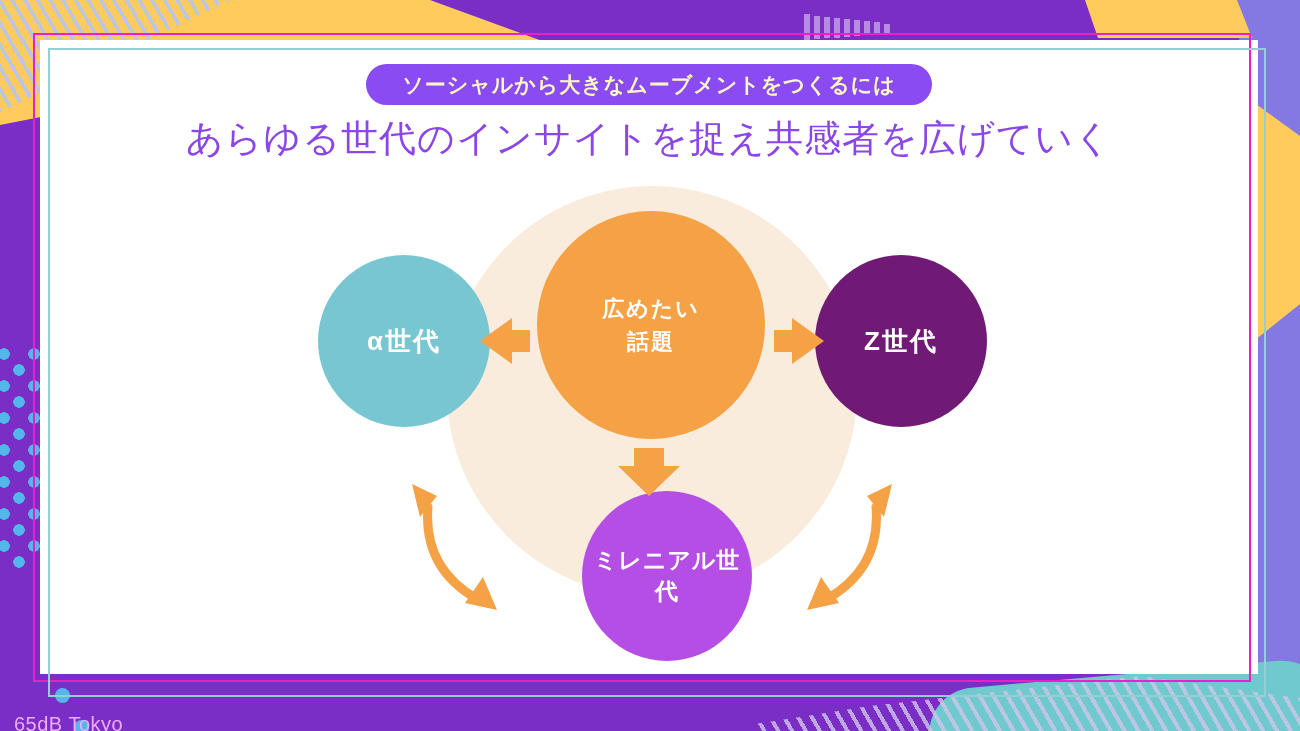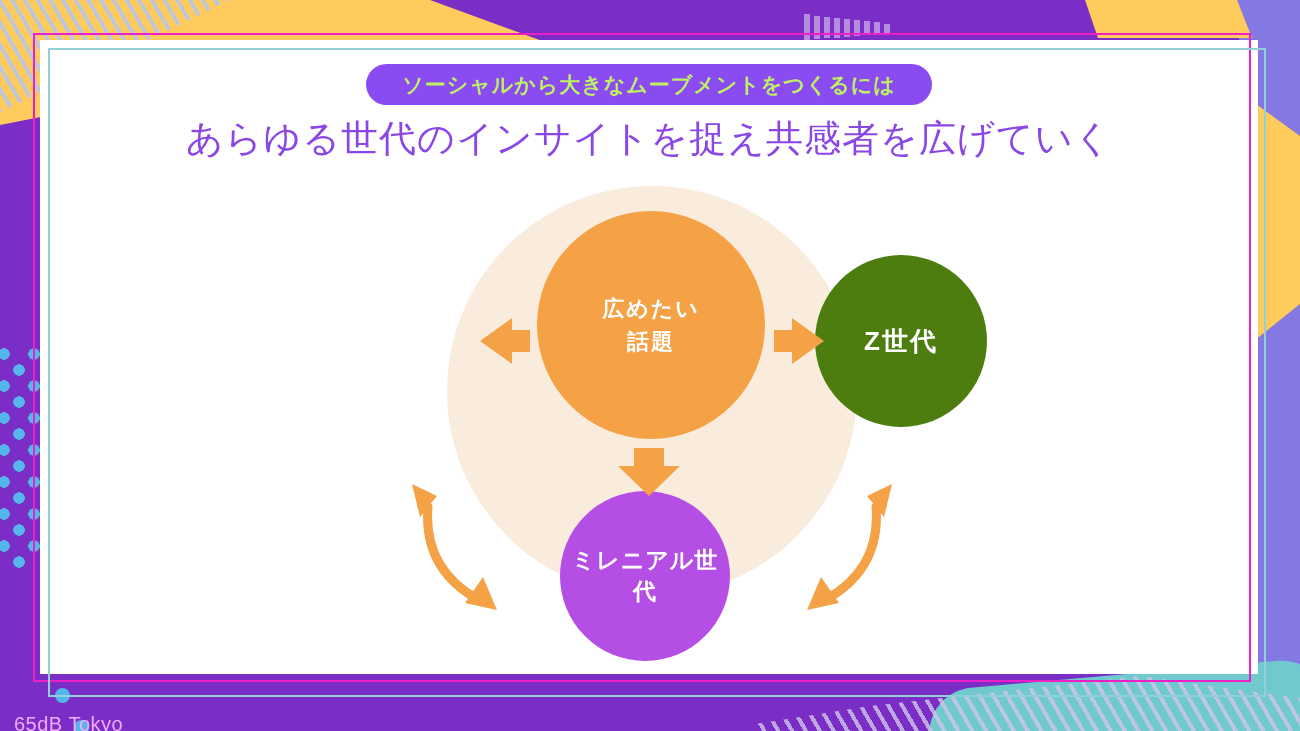--- a/index.html
+++ b/index.html
@@ -55,32 +55,32 @@
   .frame-magenta{position:absolute;left:33px;top:33px;width:1218px;height:649px;
     border:2px solid #ED1FC6;box-sizing:border-box;z-index:6;pointer-events:none;}
   .frame-teal{position:absolute;left:48px;top:48px;width:1218px;height:649px;
     border:2px solid #93CFD6;box-sizing:border-box;z-index:6;pointer-events:none;}
 
   
   .card{position:absolute;left:40px;top:40px;width:1218px;height:634px;background:#fff;z-index:2;}
 
   .badge{position:absolute;left:326px;top:24px;width:566px;height:41px;
     background:#8A4BF2;border-radius:21px;display:flex;align-items:center;justify-content:center;
-    color:#bef264;font-weight:bold;font-size:21px;letter-spacing:1px;}
+    color:#fef9c3;font-weight:bold;font-size:21px;letter-spacing:1px;}
   .title{position:absolute;left:0;top:74px;width:100%;text-align:center;
     color:#8A46E6;font-weight:normal;font-size:37px;letter-spacing:1px;}
 
   .halo{position:absolute;left:407px;top:146px;width:410px;height:410px;border-radius:50%;background:#FAECDC;}
   .circle{position:absolute;border-radius:50%;display:flex;align-items:center;justify-content:center;
     color:#fff;font-weight:bold;text-align:center;}
   .c-center{left:497px;top:171px;width:228px;height:228px;background:#F5A145;
     font-size:22px;line-height:1.5;letter-spacing:2px;white-space:pre-line;}
   .c-alpha{left:278px;top:215px;width:172px;height:172px;background:#77C6D2;font-size:26px;letter-spacing:2px;}
   .c-z{left:775px;top:215px;width:172px;height:172px;background:#7F7DE9;font-size:26px;letter-spacing:2px;}
-  .c-mill{left:520px;top:451px;width:170px;height:170px;background:#B44EE4;font-size:23px;letter-spacing:1px;}
+  .c-mill{left:542px;top:451px;width:170px;height:170px;background:#B44EE4;font-size:23px;letter-spacing:1px;}
 
   .arrow-layer{position:absolute;left:0;top:0;width:1300px;height:731px;z-index:3;pointer-events:none;}
 
   .footer{position:absolute;left:14px;top:713px;color:#f0abfc;font-size:20px;letter-spacing:.5px;z-index:4;}
 </style>
 </head>
 <body>
 
 <div class="decor">
   <div class="yellow-wedge"></div>
@@ -107,21 +107,24 @@
   <div class="br-stripes"></div>
 </div>
 
 <div class="card">
   <div class="badge">
     <span>ソーシャルから大きなムーブメントをつくるには</span>
   </div>
   <div class="title">あらゆる世代のインサイトを捉え共感者を広げていく</div>
 
   <div class="halo"></div>
-  <div class="circle c-z" style="background-color: #4d7c0f;">
+  <div class="circle c-alpha" style="background-color: rgb(119, 198, 210);">
+    <span>α世代</span>
+  </div>
+  <div class="circle c-z" style="background-color: #701a75;">
     <span>Z世代</span>
   </div>
   <div class="circle c-mill" style="background-color: rgb(180, 78, 228);">
     <span>ミレニアル世代</span>
   </div>
   <div class="circle c-center" style="background-color: rgb(245, 161, 69);">
     <span style="white-space:pre-line">広めたい
 話題</span>
   </div>
 </div>

